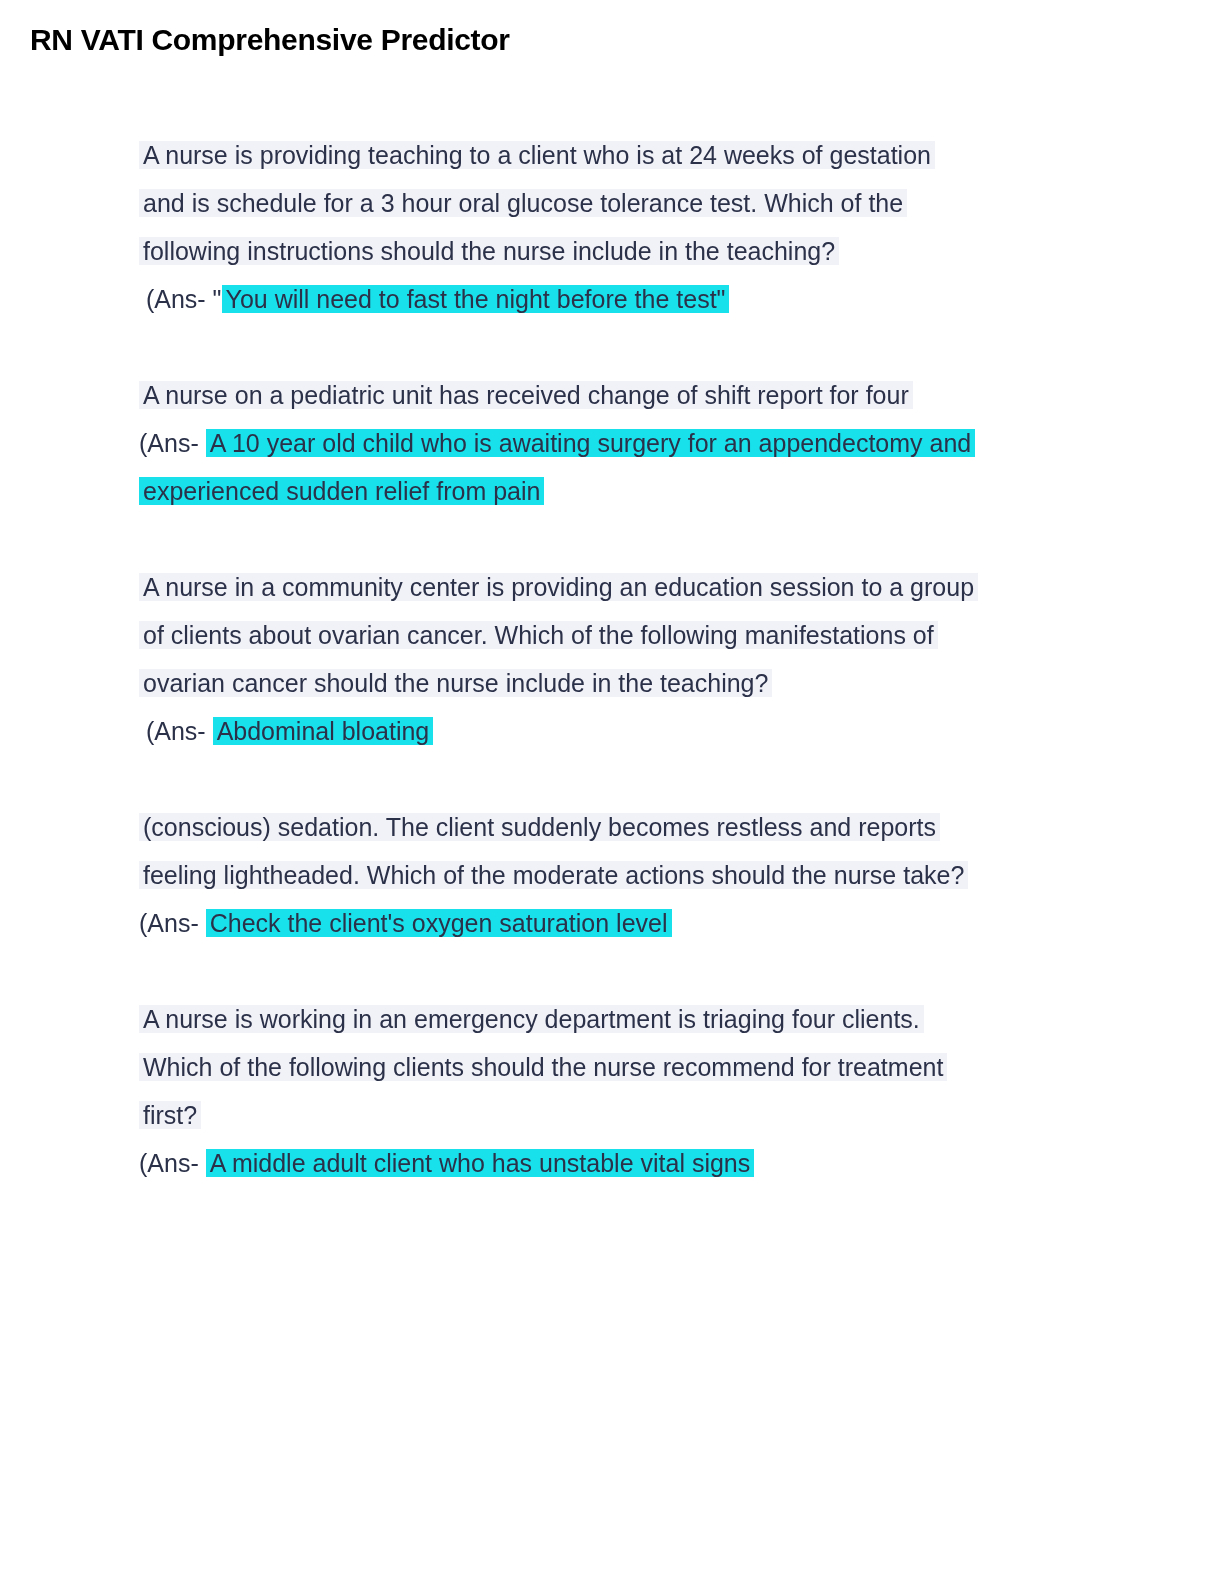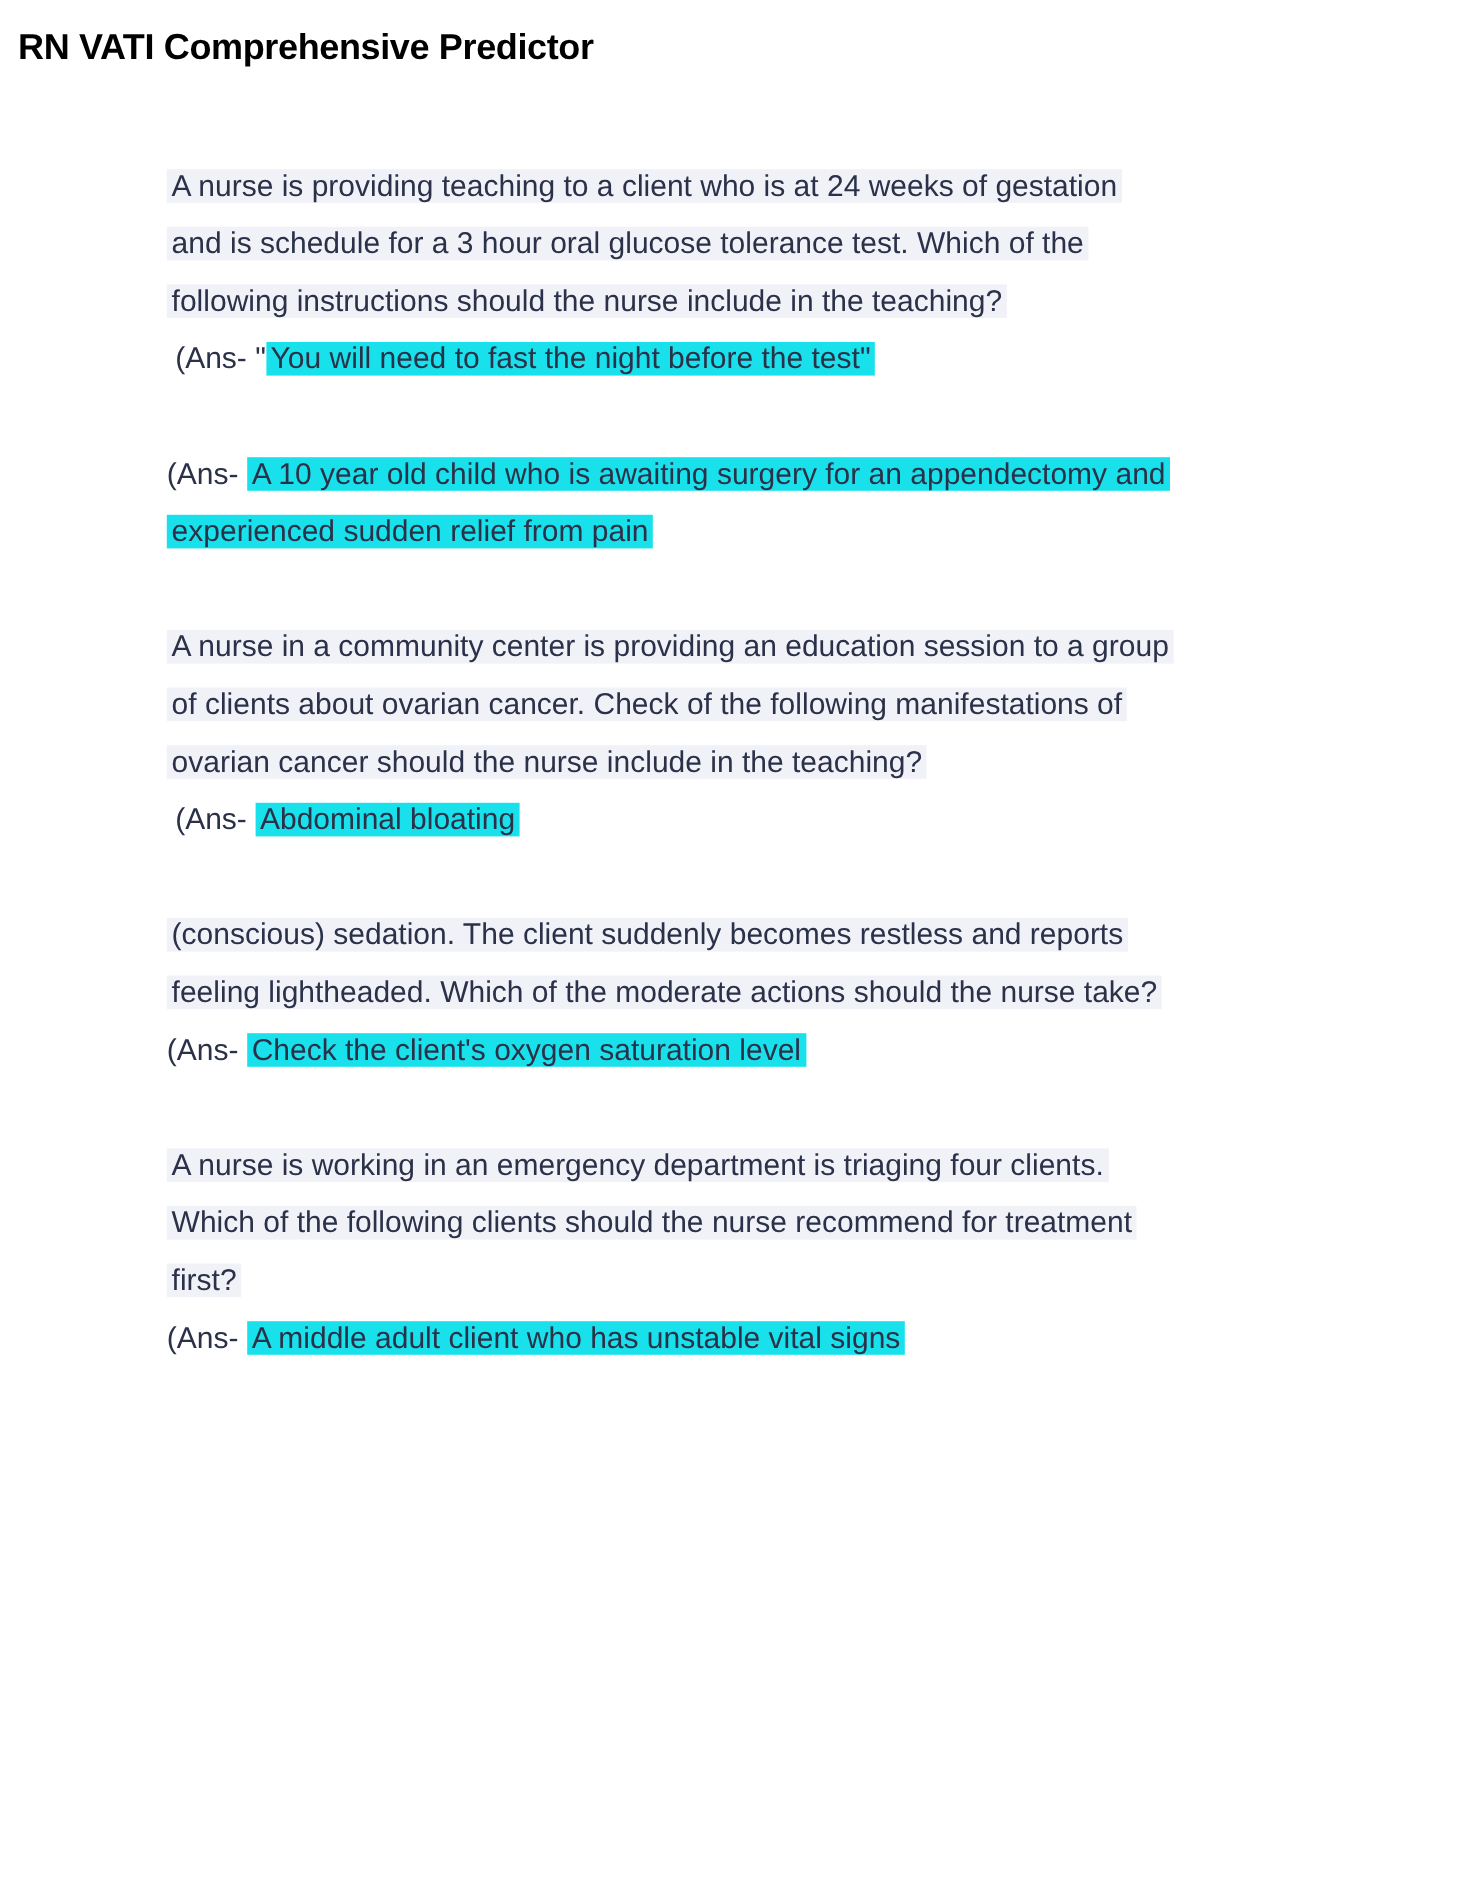--- a/index.html
+++ b/index.html
@@ -15,21 +15,21 @@
     position: relative;
     width: 1224px;
     height: 1584px;
     background: var(--page-bg);
     overflow: hidden;
     font-family: "Liberation Sans", sans-serif;
     color: var(--text);
   }
   .doc-title {
     position: absolute;
-    left: 15px;
+    left: 30px;
     top: 21px;
     margin: 0;
     font-size: 30px;
     line-height: 38px;
     font-weight: bold;
     letter-spacing: -0.3px;
     color: var(--title);
   }
   .content {
     position: absolute;
@@ -56,26 +56,27 @@
 <div class="page">
   <h1 class="doc-title">RN VATI Comprehensive Predictor</h1>
   <main class="content" id="qa-list">
       <section class="qblock">
         <div class="line"><span class="hl hl-question">A nurse is providing teaching to a client who is at 24 weeks of gestation</span></div>
         <div class="line"><span class="hl hl-question">and is schedule for a 3 hour oral glucose tolerance test. Which of the</span></div>
         <div class="line"><span class="hl hl-question">following instructions should the nurse include in the teaching?</span></div>
         <div class="line"><span class="answer-prefix"> (Ans- "</span><span class="hl hl-answer">You will need to fast the night before the test"</span></div>
       </section>
       <section class="qblock">
+        <div class="line"><span class="hl hl-question">A nurse on a pediatric unit has received change of shift report for four</span></div>
         <div class="line"><span class="answer-prefix">(Ans- </span><span class="hl hl-answer">A 10 year old child who is awaiting surgery for an appendectomy and</span></div>
         <div class="line"><span class="hl hl-answer">experienced sudden relief from pain</span></div>
       </section>
       <section class="qblock">
         <div class="line"><span class="hl hl-question">A nurse in a community center is providing an education session to a group</span></div>
-        <div class="line"><span class="hl hl-question">of clients about ovarian cancer. Check of the following manifestations of</span></div>
+        <div class="line"><span class="hl hl-question">of clients about ovarian cancer. Which of the following manifestations of</span></div>
         <div class="line"><span class="hl hl-question">ovarian cancer should the nurse include in the teaching?</span></div>
         <div class="line"><span class="answer-prefix"> (Ans- </span><span class="hl hl-answer">Abdominal bloating</span></div>
       </section>
       <section class="qblock">
         <div class="line"><span class="hl hl-question">(conscious) sedation. The client suddenly becomes restless and reports</span></div>
         <div class="line"><span class="hl hl-question">feeling lightheaded. Which of the moderate actions should the nurse take?</span></div>
         <div class="line"><span class="answer-prefix">(Ans- </span><span class="hl hl-answer">Check the client's oxygen saturation level</span></div>
       </section>
       <section class="qblock">
         <div class="line"><span class="hl hl-question">A nurse is working in an emergency department is triaging four clients.</span></div>

